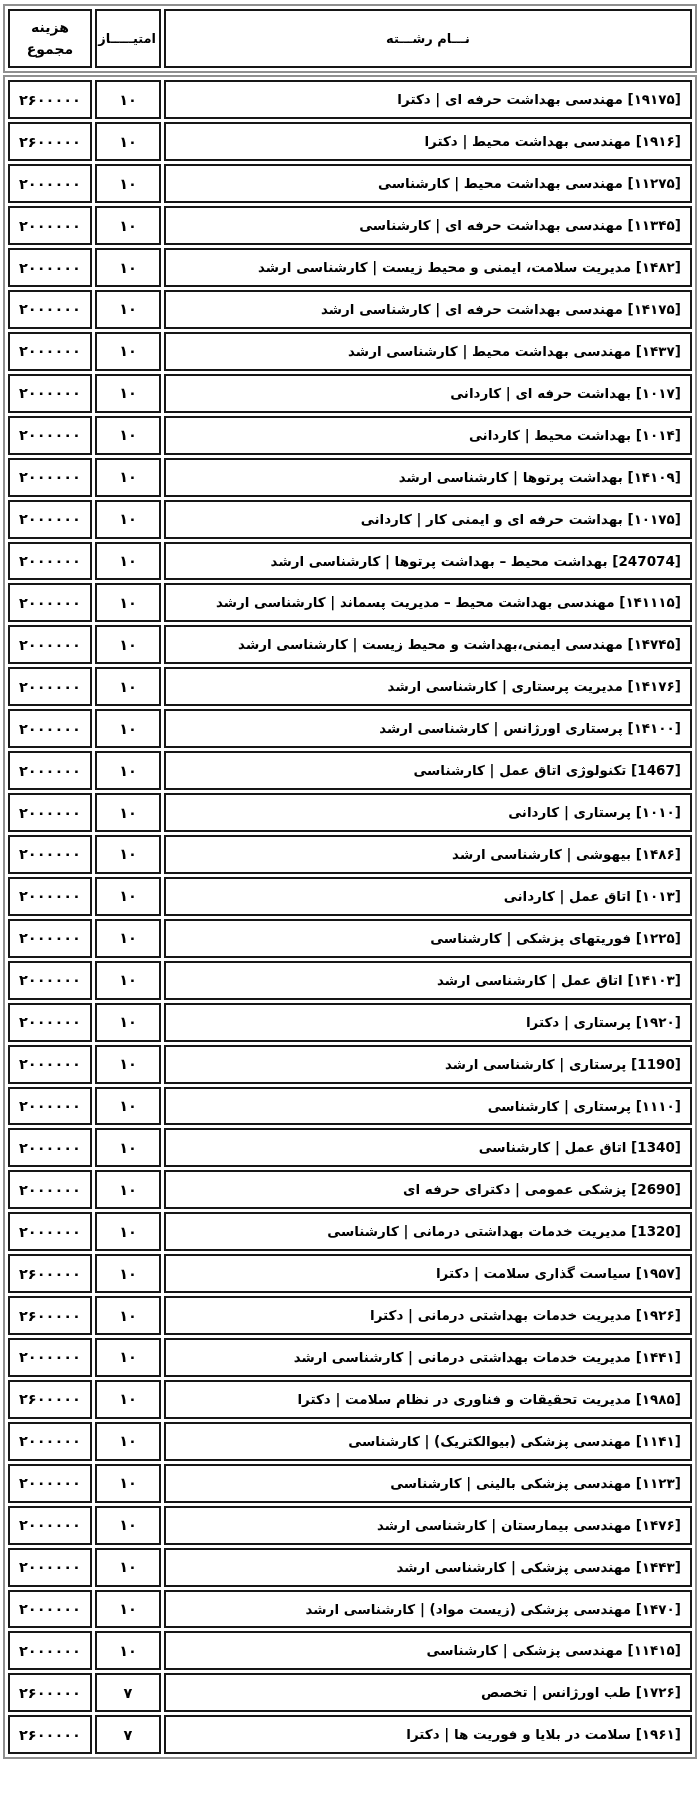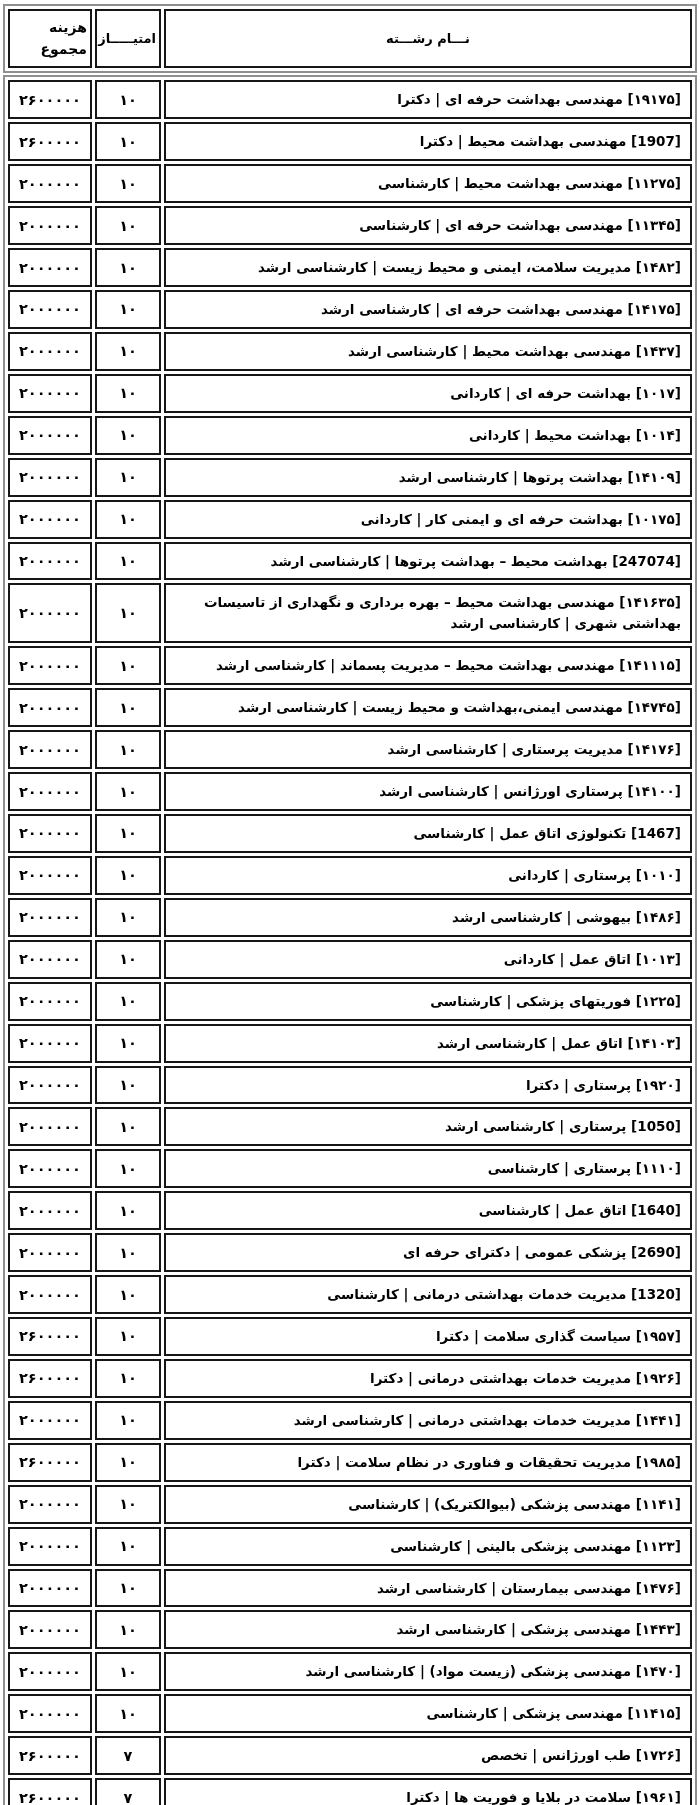--- a/index.html
+++ b/index.html
@@ -35,21 +35,21 @@
   col.c-score { width: 66px; }
   col.c-cost  { width: 84px; }
 
   th {
     text-align: center;
     font-size: 13px;
     padding: 6px 3px;
     height: 58px;
     line-height: 1.55;
   }
-  th.cost-h { white-space: pre-line; font-size: 14px; text-align: right; }
+  th.cost-h { white-space: pre-line; font-size: 14px; }
 
   td.name {
     text-align: right;
     font-size: 13.5px;
     padding: 7px 9px 7px 6px;
     line-height: 1.55;
   }
   td.score, td.cost {
     text-align: center;
     font-size: 14.5px;
@@ -84,21 +84,21 @@
       <col class="c-score">
       <col class="c-cost">
     </colgroup>
     <tbody>
         <tr>
           <td class="name">[۱۹۱۷۵] مهندسی بهداشت حرفه ای | دکترا</td>
           <td class="score">۱۰</td>
           <td class="cost">۲۶۰۰۰۰۰</td>
         </tr>
         <tr>
-          <td class="name">[1907] مهندسی بهداشت محیط | دکترا</td>
+          <td class="name">[۱۹۱۶] مهندسی بهداشت محیط | دکترا</td>
           <td class="score">۱۰</td>
           <td class="cost">۲۶۰۰۰۰۰</td>
         </tr>
         <tr>
           <td class="name">[۱۱۲۷۵] مهندسی بهداشت محیط | کارشناسی</td>
           <td class="score">۱۰</td>
           <td class="cost">۲۰۰۰۰۰۰</td>
         </tr>
         <tr>
           <td class="name">[۱۱۳۴۵] مهندسی بهداشت حرفه ای | کارشناسی</td>
@@ -139,25 +139,20 @@
           <td class="name">[۱۰۱۷۵] بهداشت حرفه ای و ایمنی کار | کاردانی</td>
           <td class="score">۱۰</td>
           <td class="cost">۲۰۰۰۰۰۰</td>
         </tr>
         <tr>
           <td class="name">[247074] بهداشت محیط – بهداشت پرتوها | کارشناسی ارشد</td>
           <td class="score">۱۰</td>
           <td class="cost">۲۰۰۰۰۰۰</td>
         </tr>
         <tr>
-          <td class="name">[۱۴۱۶۳۵] مهندسی بهداشت محیط – بهره برداری و نگهداری از تاسیسات بهداشتی شهری | کارشناسی ارشد</td>
-          <td class="score">۱۰</td>
-          <td class="cost">۲۰۰۰۰۰۰</td>
-        </tr>
-        <tr>
           <td class="name">[۱۴۱۱۱۵] مهندسی بهداشت محیط – مدیریت پسماند | کارشناسی ارشد</td>
           <td class="score">۱۰</td>
           <td class="cost">۲۰۰۰۰۰۰</td>
         </tr>
         <tr>
           <td class="name">[۱۴۷۴۵] مهندسی ایمنی،بهداشت و محیط زیست | کارشناسی ارشد</td>
           <td class="score">۱۰</td>
           <td class="cost">۲۰۰۰۰۰۰</td>
         </tr>
         <tr>
@@ -199,31 +194,31 @@
           <td class="name">[۱۴۱۰۳] اتاق عمل | کارشناسی ارشد</td>
           <td class="score">۱۰</td>
           <td class="cost">۲۰۰۰۰۰۰</td>
         </tr>
         <tr>
           <td class="name">[۱۹۲۰] پرستاری | دکترا</td>
           <td class="score">۱۰</td>
           <td class="cost">۲۰۰۰۰۰۰</td>
         </tr>
         <tr>
-          <td class="name">[1050] پرستاری | کارشناسی ارشد</td>
+          <td class="name">[1190] پرستاری | کارشناسی ارشد</td>
           <td class="score">۱۰</td>
           <td class="cost">۲۰۰۰۰۰۰</td>
         </tr>
         <tr>
           <td class="name">[۱۱۱۰] پرستاری | کارشناسی</td>
           <td class="score">۱۰</td>
           <td class="cost">۲۰۰۰۰۰۰</td>
         </tr>
         <tr>
-          <td class="name">[1640] اتاق عمل | کارشناسی</td>
+          <td class="name">[1340] اتاق عمل | کارشناسی</td>
           <td class="score">۱۰</td>
           <td class="cost">۲۰۰۰۰۰۰</td>
         </tr>
         <tr>
           <td class="name">[2690] پزشکی عمومی | دکترای حرفه ای</td>
           <td class="score">۱۰</td>
           <td class="cost">۲۰۰۰۰۰۰</td>
         </tr>
         <tr>
           <td class="name">[1320] مدیریت خدمات بهداشتی درمانی | کارشناسی</td>

